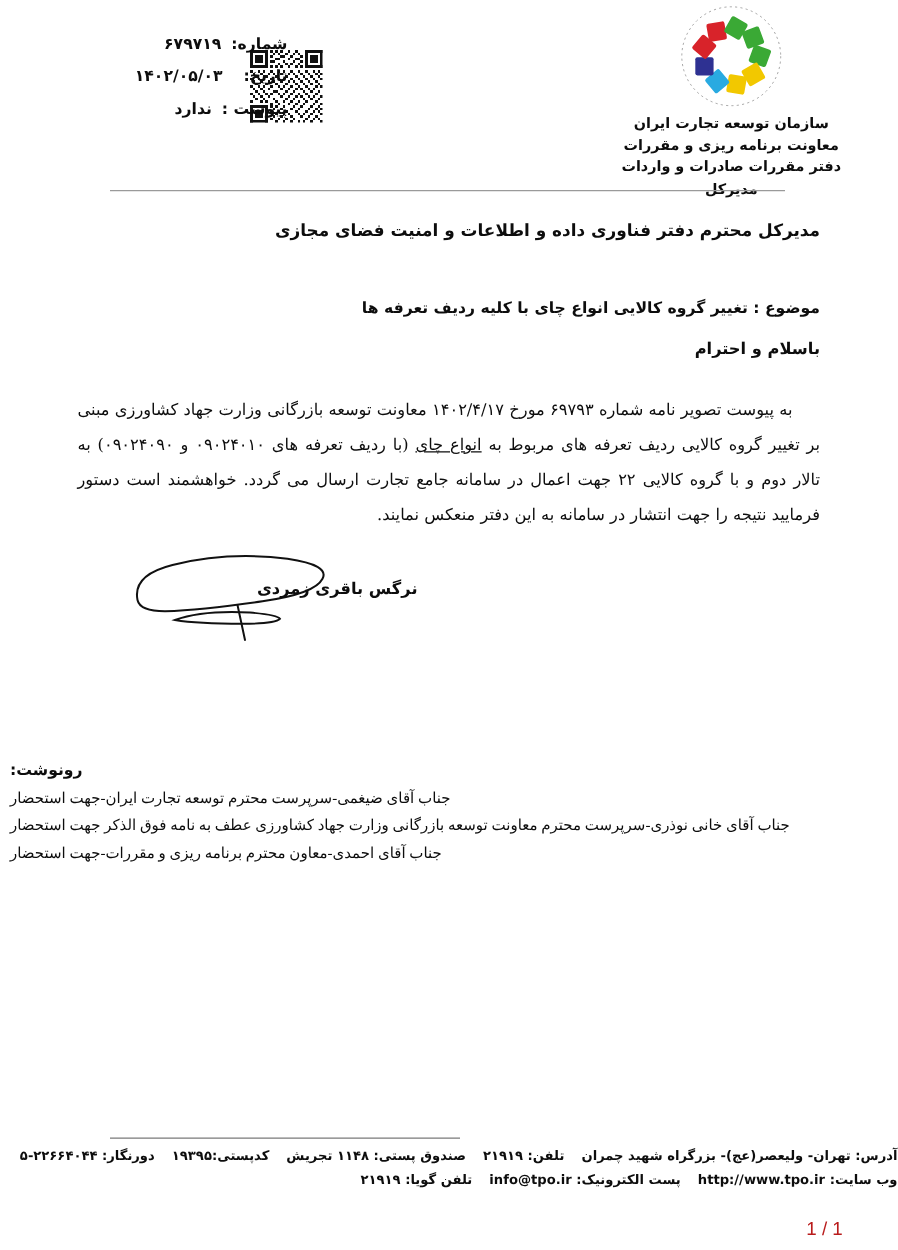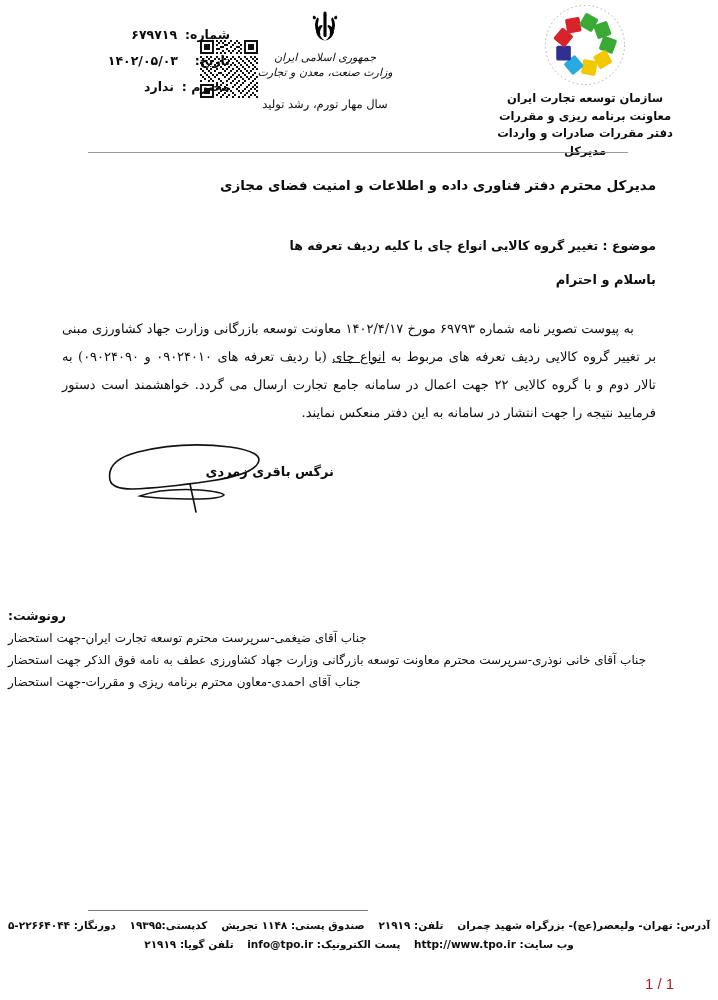--- a/index.html
+++ b/index.html
@@ -197,37 +197,37 @@
     font-size: 12.5px;
     font-weight: bold;
     margin-bottom: 4px;
     padding-right: 40px;
   }
   .cc-item {
     font-size: 12px;
     line-height: 22px;
     padding-right: 0;
     white-space: nowrap;
+    font-family: Liberation Serif, serif;
   }
 
   
   .footer-rule {
     position: absolute;
     left: 88px;
     top: 910px;
     width: 280px;
     height: 1px;
     background: #7a7a7a;
   }
   .footer {
     position: absolute;
     left: 0;
     top: 916px;
     width: 718px;
-    text-align: center;
     font-size: 10.5px;
     font-weight: bold;
     line-height: 19px;
     direction: rtl;
   }
   .footer-line { white-space: nowrap; }
   .footer .sep { display: inline-block; width: 10px; }
   .footer .ltr {
     direction: ltr;
     unicode-bidi: embed;
@@ -286,37 +286,20 @@
         </svg>
       </div>
       <div class="org-lines">
         <div>سازمان توسعه تجارت ایران</div>
         <div>معاونت برنامه ریزی و مقررات</div>
         <div>دفتر مقررات صادرات و واردات</div>
         <div>مدیرکل</div>
       </div>
     </div>
 
-    <div class="ministry-block">
-      <div class="emblem">
-        <svg viewBox="0 0 60 64" width="38" height="40" aria-hidden="true">
-          <path d="M30 8 L30 44" stroke="#000" stroke-width="5" stroke-linecap="round" fill="none"></path>
-          <path d="M30 6 q-4 5 0 10 q4 -5 0 -10z" fill="#000"></path>
-          <path d="M17 16 q-6 10 0 24 q3 5 6 2 q-7 -9 -3 -24 q-1 -4 -3 -2z" fill="#000"></path>
-          <path d="M43 16 q6 10 0 24 q-3 5 -6 2 q7 -9 3 -24 q1 -4 3 -2z" fill="#000"></path>
-          <path d="M22 28 q-10 6 -4 16 q4 7 12 8 q-10 -6 -8 -14 q1 -6 4 -9 q0 -3 -4 -1z" fill="#000"></path>
-          <path d="M38 28 q10 6 4 16 q-4 7 -12 8 q10 -6 8 -14 q-1 -6 -4 -9 q0 -3 4 -1z" fill="#000"></path>
-          <path d="M12 12 q-3 2 -1 5 q2 2 4 0 q2 -3 -3 -5z" fill="#000"></path>
-          <path d="M48 12 q3 2 1 5 q-2 2 -4 0 q-2 -3 3 -5z" fill="#000"></path>
-        </svg>
-      </div>
-      <div class="ministry-line1">جمهوری اسلامی ایران</div>
-      <div class="ministry-line2">وزارت صنعت، معدن و تجارت</div>
-      <div class="slogan">سال مهار تورم، رشد تولید</div>
-    </div>
 
     <div class="qr">
       <svg viewBox="0 0 29 29" width="58" height="58" shape-rendering="crispEdges" aria-hidden="true">
         <rect width="29" height="29" fill="#fff"></rect>
         <g fill="#111">
           <rect x="0" y="0" width="7" height="1"></rect>
             <rect x="0" y="6" width="7" height="1"></rect>
           <rect x="0" y="0" width="1" height="7"></rect>
             <rect x="6" y="0" width="1" height="7"></rect>
           <rect x="2" y="2" width="3" height="3"></rect>
@@ -552,21 +535,21 @@
     <div class="meta">
       <div class="meta-row">
         <span class="meta-label">شماره:</span>
         <span class="meta-value">۶۷۹۷۱۹</span>
       </div>
       <div class="meta-row">
         <span class="meta-label">تاریخ:</span>
         <span class="meta-value">۱۴۰۲/۰۵/۰۳</span>
       </div>
       <div class="meta-row attach">
-        <span class="meta-label">محترم :</span>
+        <span class="meta-label">پیوست :</span>
         <span class="meta-value">ندارد</span>
       </div>
     </div>
 
     <div class="rule"></div>
   </div>
 
   <div class="addressee">
     <div>مدیرکل محترم دفتر فناوری داده و اطلاعات و امنیت فضای مجازی</div>
   </div>

